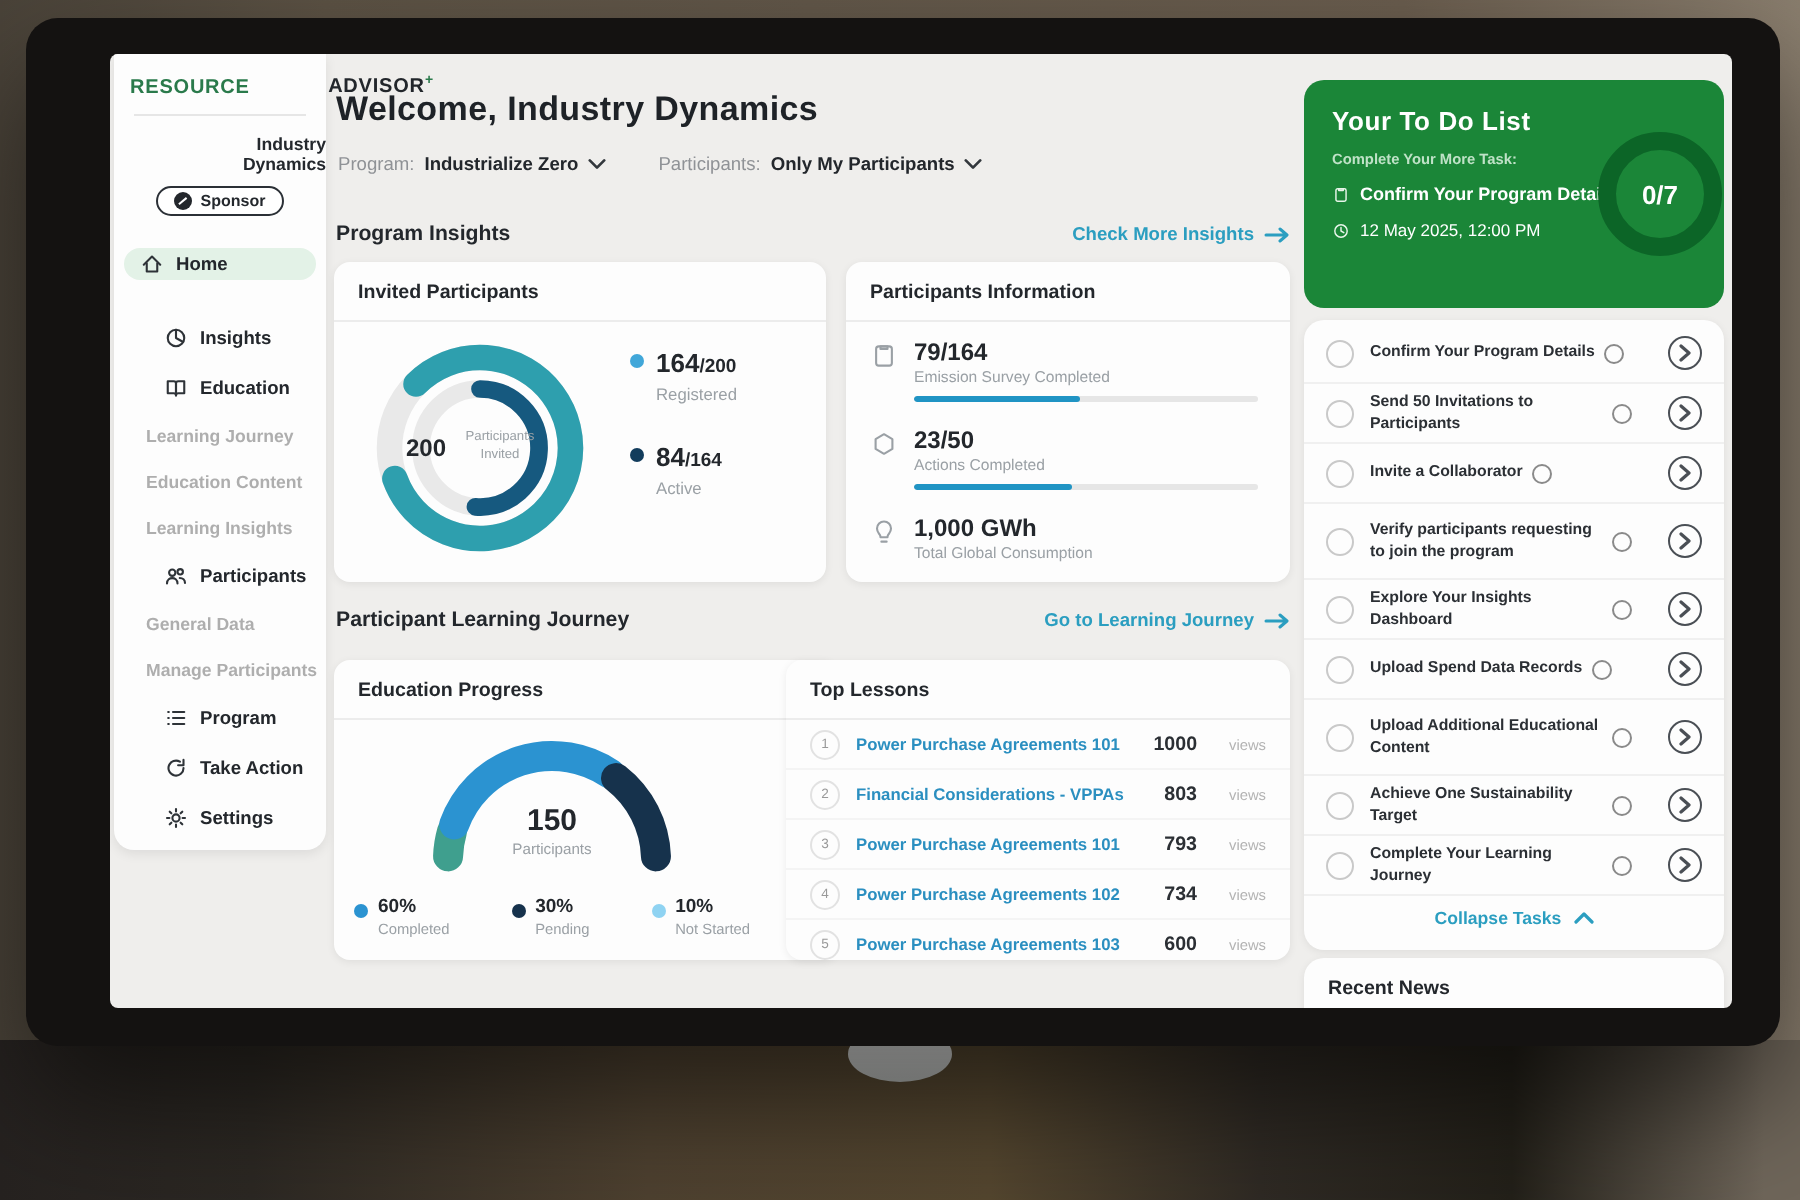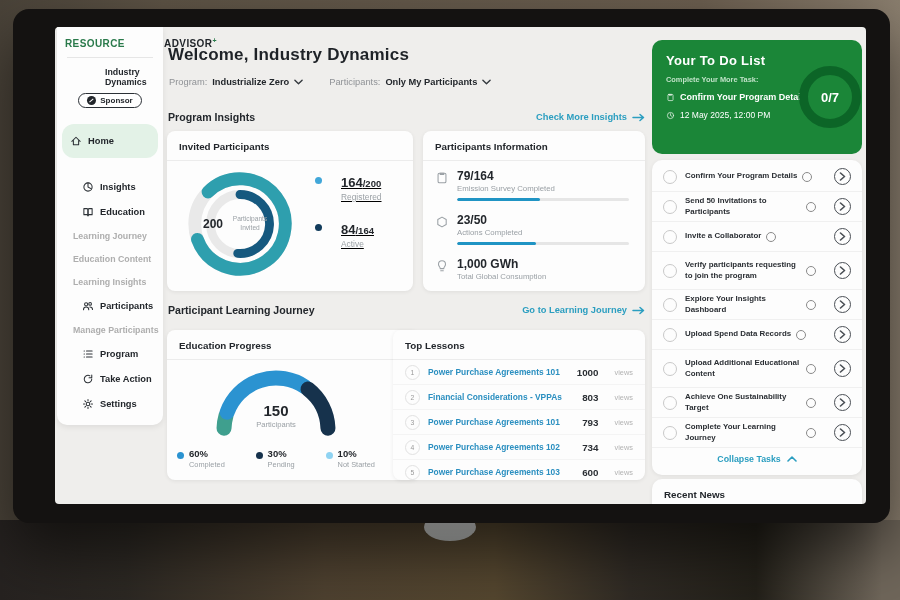--- a/index.html
+++ b/index.html
@@ -14,30 +14,30 @@
     background:#141211;box-shadow:0 28px 60px rgba(0,0,0,.55);}
   .screen{position:absolute;left:42px;top:18px;width:811px;height:477px;background:#efeeec;
     border-radius:4px;overflow:hidden;}
 
   
   .sidebar{position:absolute;left:2px;top:0;width:106px;height:398px;background:#fdfdfd;
     border-radius:0 0 10px 10px;box-shadow:0 2px 6px rgba(0,0,0,.08);}
   .logo{padding:10px 8px 0;text-align:center;font-size:10px;font-weight:bold;letter-spacing:.4px;white-space:nowrap;}
   .logo .g{color:#2a7a4b;} .logo .d{color:#22262b;margin-left:36px;} .logo .plus{color:#2a7a4b;font-size:7px;vertical-align:super;}
   .logo-divider{height:1px;background:#e6e6e6;margin:8px 10px 0;}
-  .org{margin-top:9px;text-align:left;font-size:8.8px;font-weight:bold;color:#24282d;padding-left:48px;}
+  .org{margin-top:9px;text-align:right;font-size:8.8px;font-weight:bold;color:#24282d;padding-left:48px;}
   .badge-wrap{display:flex;justify-content:center;margin-top:6px;}
   .badge{display:flex;align-items:center;gap:4px;border:1px solid #2b3036;border-radius:10px;
     padding:2px 8px;font-size:8px;font-weight:bold;color:#24282d;background:#fff;}
   .badge-dot{width:9px;height:9px;border-radius:50%;background:#23272c;position:relative;}
   .badge-dot::after{content:"";position:absolute;left:2px;top:4px;width:5px;height:1.4px;background:#fff;transform:rotate(-40deg);}
   .nav{margin-top:12px;}
   .nav-item{display:flex;align-items:center;gap:6px;height:25px;padding-left:25px;
     font-size:9.3px;font-weight:bold;color:#23272c;cursor:pointer;}
-  .nav-item.active{background:#e3f2e7;border-radius:12px;margin:16px 5px;height:34px;padding-left:8px;}
+  .nav-item.active{background:#e3f2e7;border-radius:12px;margin:16px 5px;height:16px;padding-left:8px;}
   .nav-sub{height:23px;padding-left:16px;display:flex;align-items:center;
     font-size:8.8px;color:#aeaeae;font-weight:bold;cursor:pointer;}
   .nav-icon{width:12px;height:12px;flex:none;display:flex;}
   .nav-icon svg{width:12px;height:12px;stroke:#2e3338;fill:none;stroke-width:1.4;stroke-linecap:round;stroke-linejoin:round;}
 
   
   .h1{position:absolute;left:113px;top:18px;font-size:17px;font-weight:bold;color:#1e2227;letter-spacing:.2px;}
   .filters{position:absolute;left:114px;top:50px;display:flex;align-items:center;gap:26px;font-size:9.3px;}
   .filter{display:flex;align-items:center;gap:5px;cursor:pointer;}
   .filter .lab{color:#8f9296;} .filter .val{font-weight:bold;color:#23272c;}
@@ -51,21 +51,21 @@
   .card-title{font-size:9.8px;font-weight:bold;color:#23272c;padding:10px 12px 8px;}
   .card-divider{height:1px;background:#ececec;}
 
   
   .donut-wrap{position:absolute;left:14px;top:34px;width:118px;height:118px;}
   .donut-center{position:absolute;left:0;top:0;width:118px;height:118px;display:flex;flex-direction:row;
     align-items:center;justify-content:center;text-align:center;}
   .donut-center .big{font-size:12px;font-weight:bold;color:#23272c;}
   .donut-center .small{font-size:6.6px;color:#9aa0a5;line-height:1.3;width:54px;}
   .d-legend{position:absolute;left:148px;top:42px;display:flex;flex-direction:column;gap:18px;}
-  .d-leg-item{display:flex;gap:19px;align-items:flex-start;text-decoration:underline;}
+  .d-leg-item{display:flex;gap:6px;align-items:flex-start;}
   .leg-dot{width:7px;height:7px;border-radius:50%;margin-top:4px;flex:none;}
   .d-leg-item .v{font-size:13px;font-weight:bold;color:#23272c;}
   .d-leg-item .of{font-size:9.5px;font-weight:bold;color:#23272c;}
   .d-leg-item .l{font-size:8.4px;color:#9aa0a5;margin-top:1px;}
 
   
   .stat{position:absolute;left:12px;display:flex;gap:8px;width:196px;}
   .stat-icon{width:14px;height:14px;flex:none;margin-top:2px;display:flex;}
   .stat-icon svg{width:14px;height:14px;stroke:#9aa0a5;fill:none;stroke-width:1.2;stroke-linecap:round;stroke-linejoin:round;}
   .stat .sv{font-size:12px;font-weight:bold;color:#23272c;}
@@ -185,20 +185,23 @@
                 <svg viewBox="0 0 16 16">
                   <circle cx="5.5" cy="5.8" r="2.1"></circle>
                   <circle cx="10.8" cy="5.2" r="1.8"></circle>
                   <path d="M2 13 C2 10.4 4 9.4 5.5 9.4 C7 9.4 9 10.4 9 13"></path>
                   <path d="M10.5 9.3 C12.5 9.3 14 10.6 14 12.6"></path>
                 </svg>
               </span>
             <span>Participants</span>
           </div>
           <div class="nav-sub">
+              <span>General Data</span>
+            </div>
+          <div class="nav-sub">
               <span>Manage Participants</span>
             </div>
           <div class="nav-item">
             <span class="nav-icon">
                 <svg viewBox="0 0 16 16">
                   <path d="M6 4 H13.5 M6 8 H13.5 M6 12 H13.5"></path>
                   <path d="M2.8 4 H3.2 M2.8 8 H3.2 M2.8 12 H3.2"></path>
                 </svg>
               </span>
             <span>Program</span>

